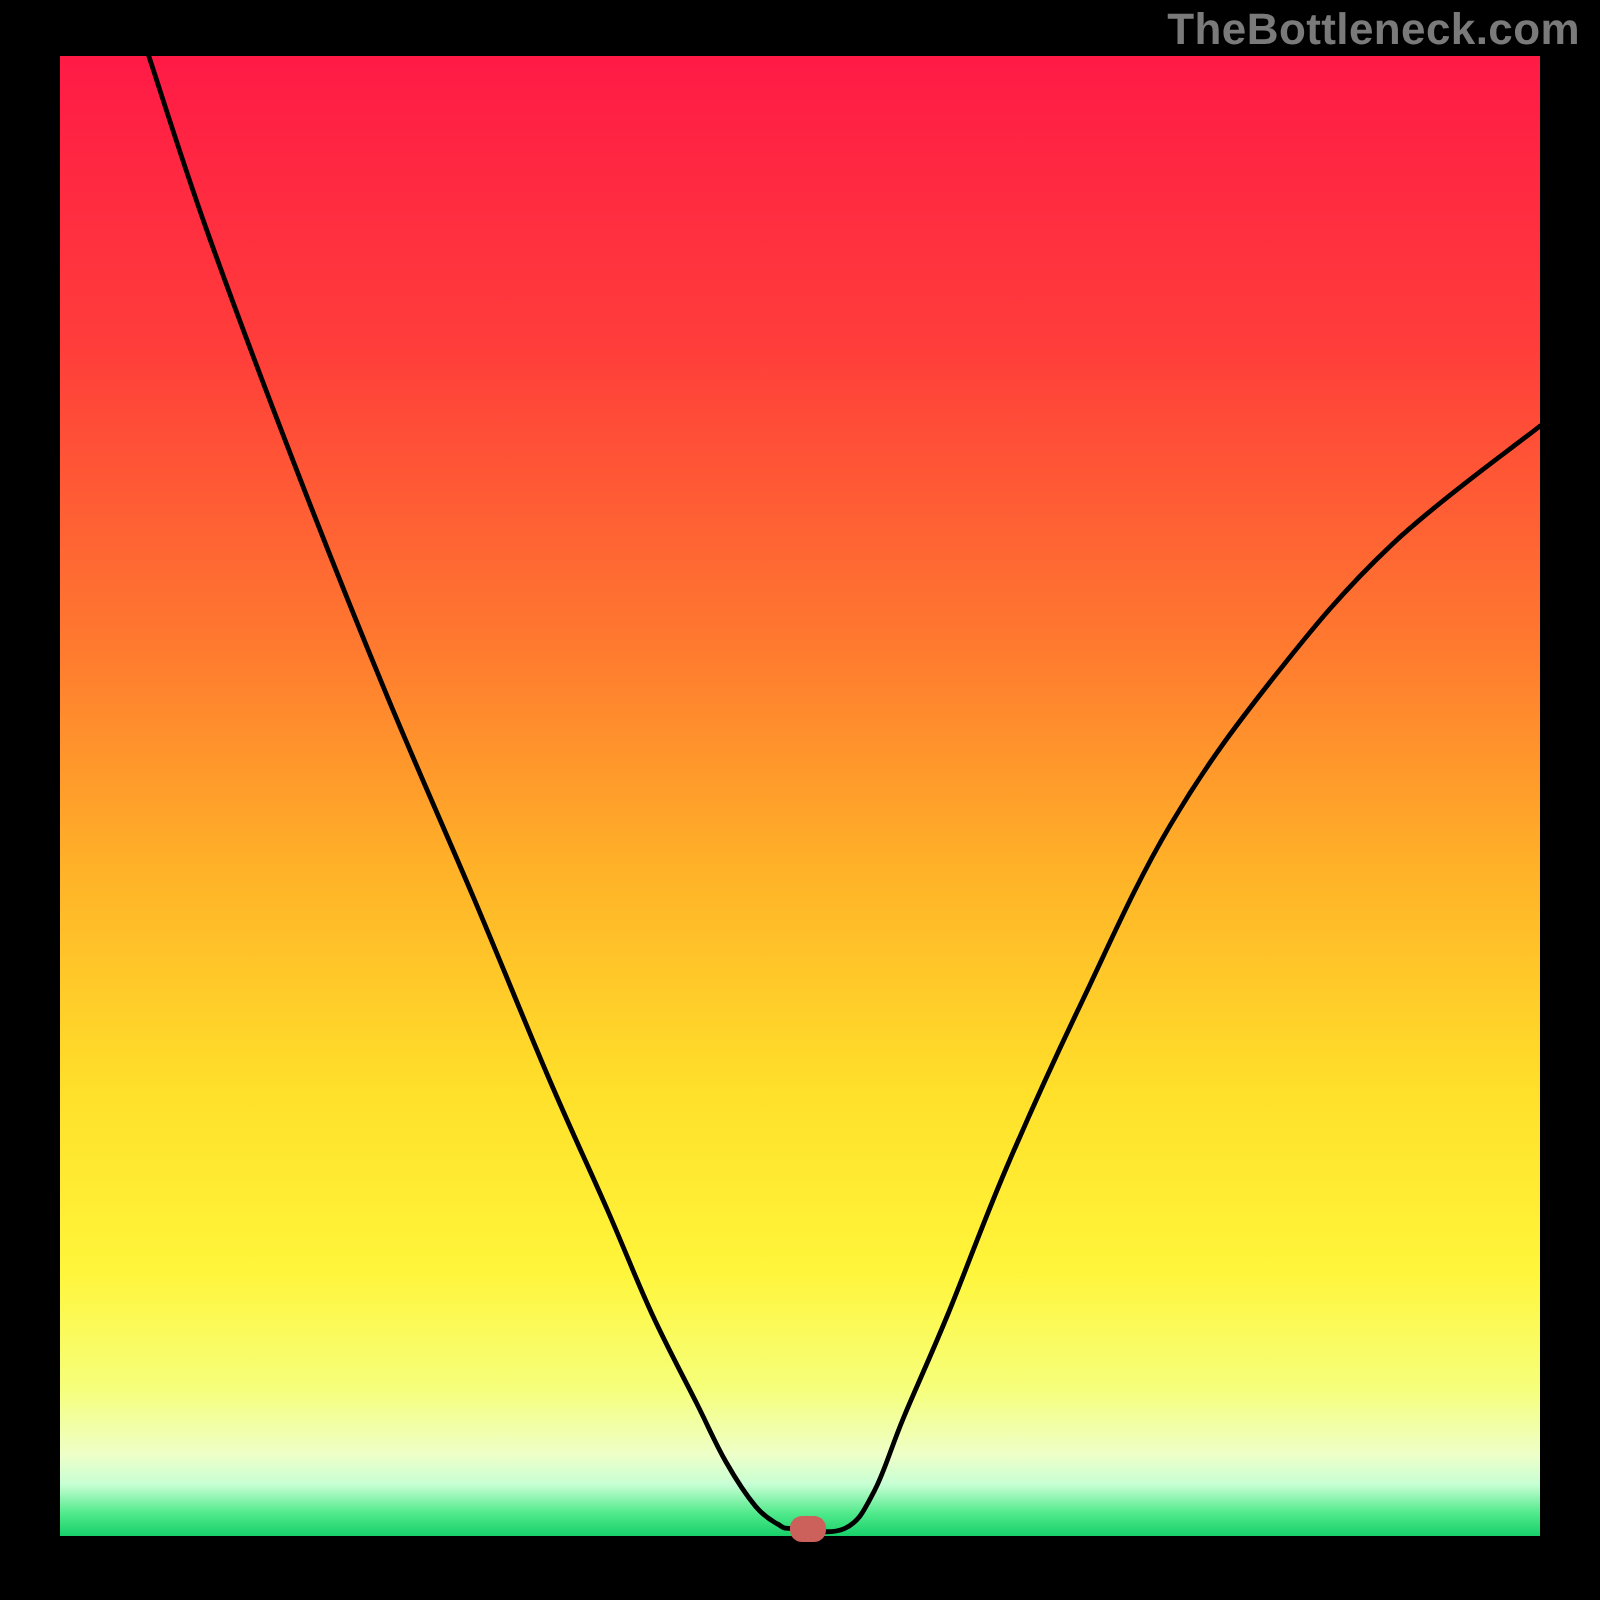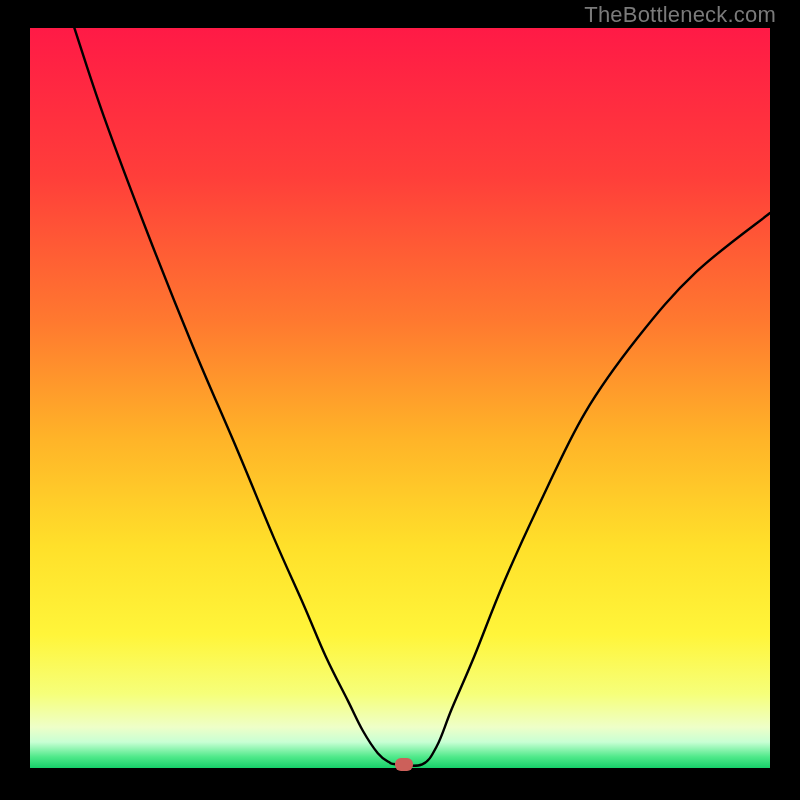--- a/index.html
+++ b/index.html
@@ -13,24 +13,24 @@
   }
   .frame {
     position: relative;
     width: 800px;
     height: 800px;
     background: #000;
   }
   .watermark {
     position: absolute;
     top: 2px;
-    right: 24px;
+    right: 10px;
     color: #7a7a7a;
     font-size: 22px;
-    font-weight: 400;
+    font-weight: 700;
     letter-spacing: 0.2px;
     z-index: 5;
     user-select: none;
     text-align: center;
   }
   .plot-wrap {
     position: absolute;
     left: 30px;
     top: 28px;
     width: 740px;

